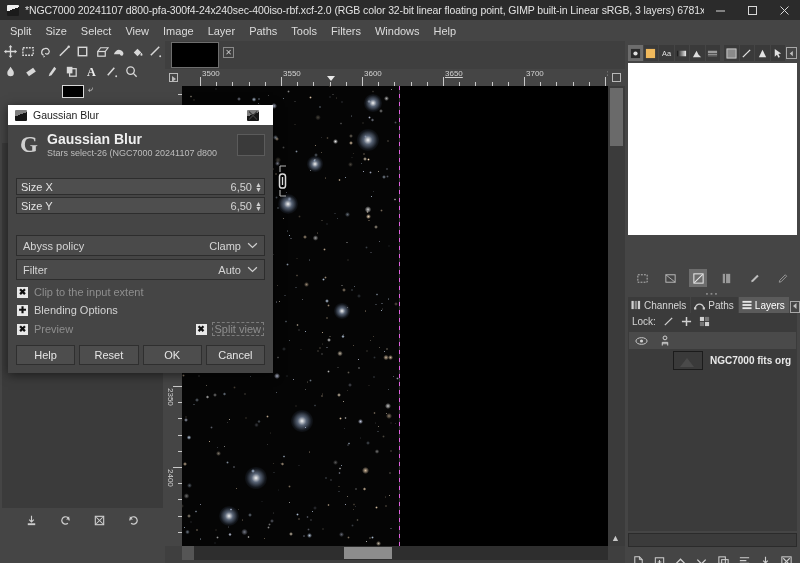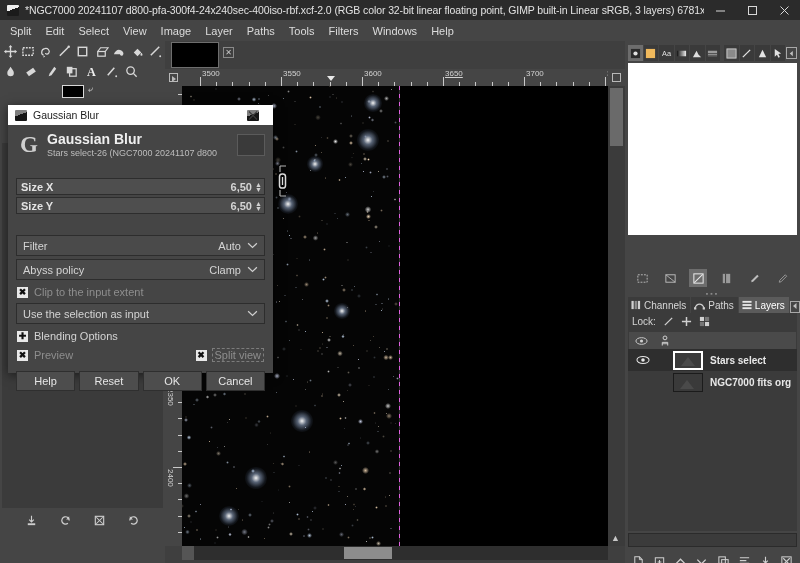--- a/index.html
+++ b/index.html
@@ -269,21 +269,21 @@
   .dlg-row { display:flex; align-items:center; padding: 3px 8px; }
   .dlg-label { font-size:11px; }
   .presets-combo { margin-left:10px; flex:1; height:21px; background:#3a3a3a;
     border:1px solid #2d2d2d; display:flex; align-items:center; padding:0 5px; }
   .presets-combo .chv { margin-left:auto; }
   .mini-btn { width:16px; height:16px; margin-left:7px; display:flex;
     align-items:center; justify-content:center; color:#dedede; font-size:12px; }
   .mini-box { width:13px;height:13px;border:1px solid #a8a8a8; margin-left:7px;
     display:flex;align-items:center;justify-content:center; }
 
-  .spin-block { position:relative; padding: 16px 8px; font-weight: bold; }
+  .spin-block { position:relative; padding: 16px 8px; }
   .spin-row { display:flex; align-items:center; height:17px; background:#4e4e4e;
     border:1px solid #2d2d2d; margin-bottom:2px; position:relative; }
   .spin-row .nm { font-size:11px; padding-left:4px; color:#e4e4e4; }
   .spin-row .vl { margin-left:auto; font-size:11px; padding-right:3px; }
   .spin-arrows { display:flex; flex-direction:column; width:9px; padding-right:3px;
     line-height:5px; font-size:7px; color:#d0d0d0; }
   .chain {
     position:absolute; right: -16px; top: 0px; width: 14px; height: 38px;
     display:flex; align-items:center; justify-content:center;
   }
@@ -335,21 +335,21 @@
         <svg class="ic" width="11" height="11" viewBox="0 0 11 11">
             <line x1="1.5" y1="1.5" x2="9.5" y2="9.5" stroke="#d8d8d8" stroke-width="1"></line>
             <line x1="9.5" y1="1.5" x2="1.5" y2="9.5" stroke="#d8d8d8" stroke-width="1"></line>
           </svg>
       </div>
     </div>
   </div>
 
   <div class="menubar">
     <div class="menuitem">Split</div>
-    <div class="menuitem">Edit</div>
+    <div class="menuitem">Size</div>
     <div class="menuitem">Select</div>
     <div class="menuitem">View</div>
     <div class="menuitem">Image</div>
     <div class="menuitem">Layer</div>
     <div class="menuitem">Paths</div>
     <div class="menuitem">Tools</div>
     <div class="menuitem">Filters</div>
     <div class="menuitem">Windows</div>
     <div class="menuitem">Help</div>
   </div>
@@ -1189,33 +1189,20 @@
         </span>
         <span class="c2">
           <svg class="ic" width="10" height="12" viewBox="0 0 11 12">
               <circle cx="5.5" cy="2.6" r="2.1" fill="none" stroke="#d0d0d0" stroke-width="1.1"></circle>
               <path d="M2.5 11V7.5h6V11" fill="none" stroke="#d0d0d0" stroke-width="1.1"></path>
               <line x1="2.5" y1="9" x2="8.5" y2="9" stroke="#d0d0d0" stroke-width="1"></line>
             </svg>
         </span>
       </div>
 
-      <div class="layer-row sel">
-        <span class="layer-eye">
-          <svg class="ic" width="14" height="10" viewBox="0 0 15 10">
-              <ellipse cx="7.5" cy="5" rx="6.5" ry="3.8" fill="none" stroke="#e6e6e6" stroke-width="1.1"></ellipse>
-              <circle cx="7.5" cy="5" r="1.9" fill="#e6e6e6"></circle>
-            </svg>
-        </span>
-        <span class="layer-link"></span>
-        <span class="layer-thumb sel">
-            <span class="mtn"></span>
-          </span>
-        <span class="layer-name">Stars select</span>
-      </div>
 
 
       <div class="layer-row">
         <span class="layer-eye"></span>
         <span class="layer-link"></span>
         <span class="layer-thumb">
             <span class="mtn"></span>
           </span>
         <span class="layer-name">NGC7000 fits org</span>
       </div>
@@ -1319,52 +1306,44 @@
         <svg class="ic" width="13" height="36" viewBox="0 0 13 36">
           <path d="M10 3h-6M4 3v6" fill="none" stroke="#b4b4b4" stroke-width="1.1"></path>
           <rect x="3.5" y="11" width="6" height="14" rx="2.6" fill="none" stroke="#dcdcdc" stroke-width="1.5"></rect>
           <path d="M6.5 14v8" stroke="#dcdcdc" stroke-width="1.3"></path>
           <path d="M10 33h-6M4 33v-6" fill="none" stroke="#b4b4b4" stroke-width="1.1"></path>
         </svg>
       </div>
     </div>
 
     <div class="dlg-combo">
+      <span>Abyss policy</span>
+      <span class="val">Clamp</span>
+      <span style="margin-left:6px">
+        <svg class="ic" width="11" height="7" viewBox="0 0 12 8">
+            <path d="M1 1.5L6 6.3 11 1.5" fill="none" stroke="#cfcfcf" stroke-width="1.4"></path>
+          </svg>
+      </span>
+    </div>
+
+    <div class="dlg-combo">
       <span>Filter</span>
       <span class="val">Auto</span>
       <span style="margin-left:6px">
         <svg class="ic" width="11" height="7" viewBox="0 0 12 8">
             <path d="M1 1.5L6 6.3 11 1.5" fill="none" stroke="#cfcfcf" stroke-width="1.4"></path>
           </svg>
       </span>
     </div>
 
-    <div class="dlg-combo">
-      <span>Abyss policy</span>
-      <span class="val">Clamp</span>
-      <span style="margin-left:6px">
-        <svg class="ic" width="11" height="7" viewBox="0 0 12 8">
-            <path d="M1 1.5L6 6.3 11 1.5" fill="none" stroke="#cfcfcf" stroke-width="1.4"></path>
-          </svg>
-      </span>
-    </div>
-
     <div class="check-row">
       <span class="cbox">✖</span>
       <span class="txt dim">Clip to the input extent</span>
     </div>
 
-    <div class="dlg-combo" style="margin-top:2px;">
-      <span>Use the selection as input</span>
-      <span class="val">
-        <svg class="ic" width="11" height="7" viewBox="0 0 12 8">
-            <path d="M1 1.5L6 6.3 11 1.5" fill="none" stroke="#cfcfcf" stroke-width="1.4"></path>
-          </svg>
-      </span>
-    </div>
 
     <div class="check-row">
       <span class="plusbox">✚</span>
       <span class="txt">Blending Options</span>
     </div>
 
     <div class="check-row">
       <span class="cbox">✖</span>
       <span class="txt dim">Preview</span>
       <span class="split-right">

